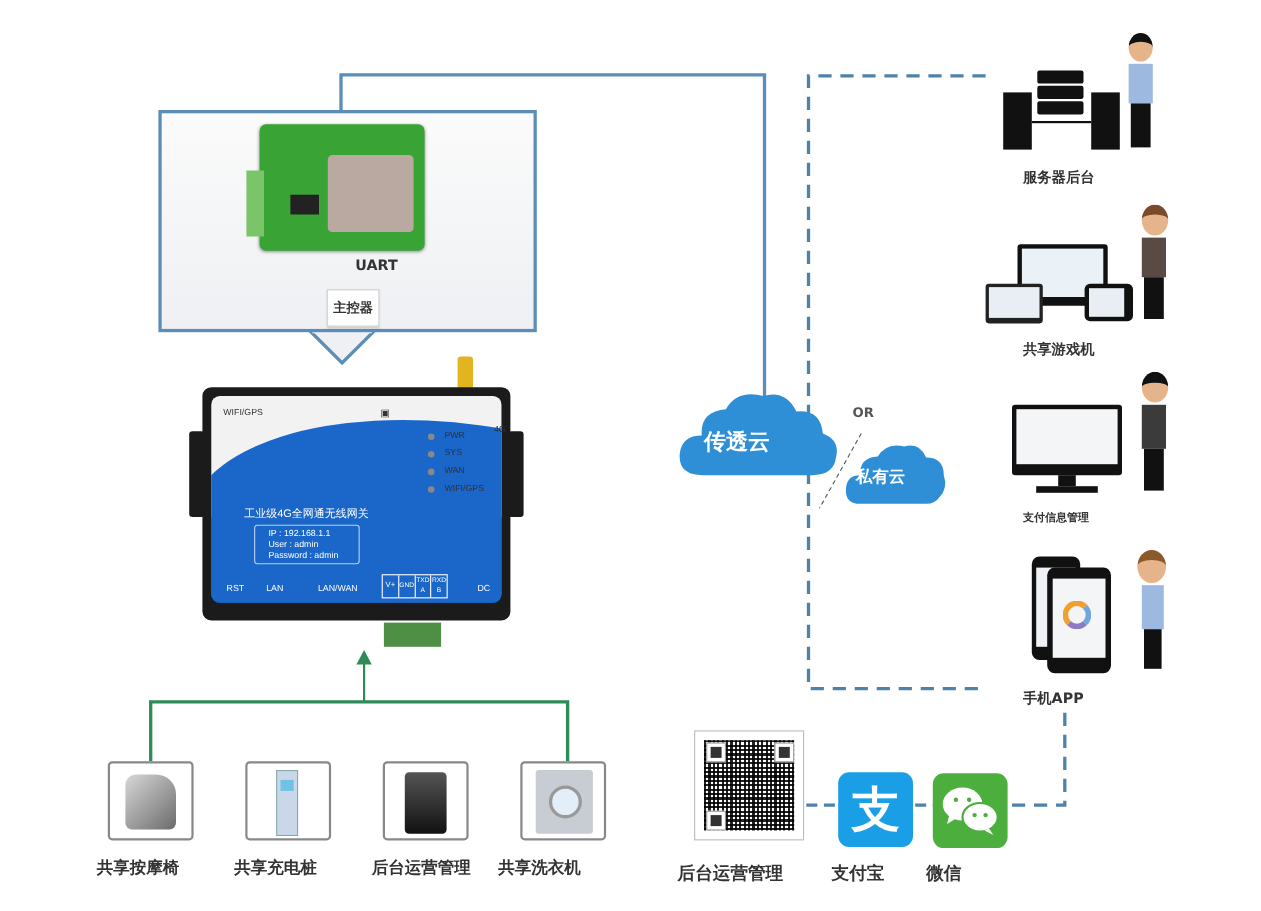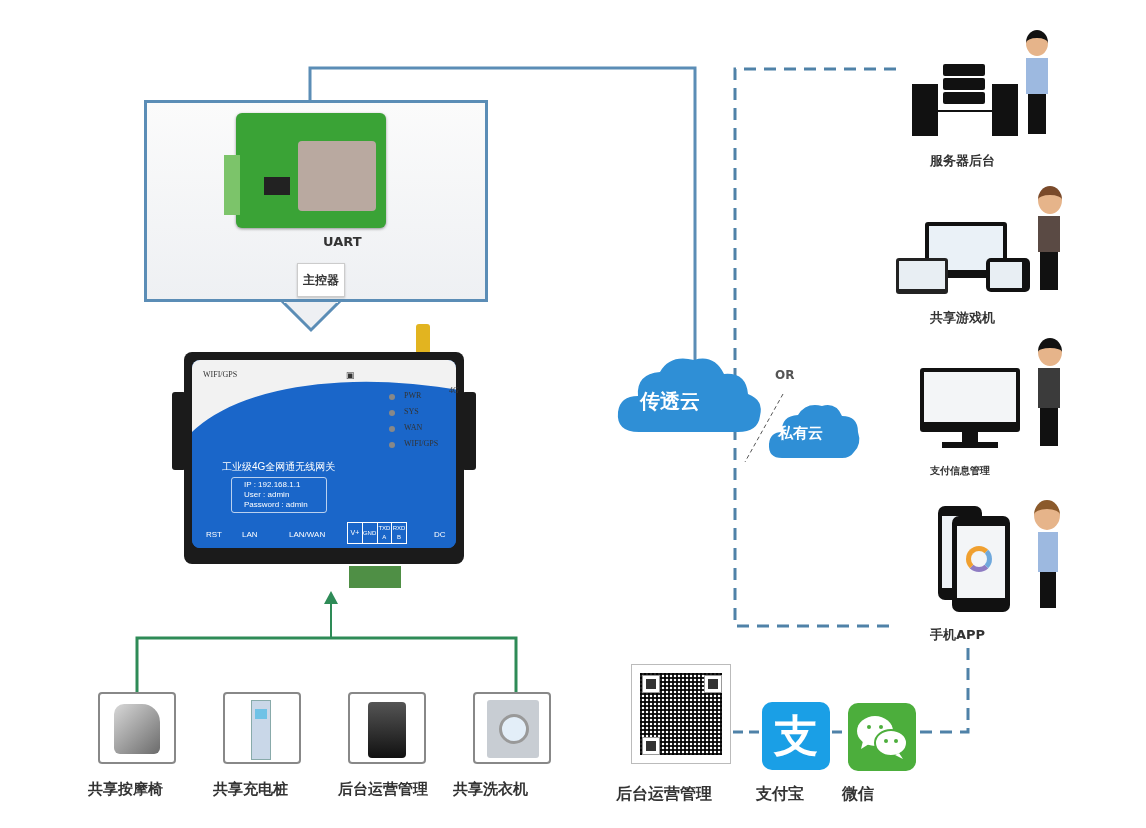--- a/index.html
+++ b/index.html
@@ -13,21 +13,21 @@
   .pcb .terminal{position:absolute;left:-12px;top:42px;width:16px;height:60px;background:#7cc46a;}
   .pcb .chip{position:absolute;left:28px;top:64px;width:26px;height:18px;background:#222;}
   .uart-label{position:absolute;left:323px;top:234px;font-size:13px;font-weight:bold;color:#333;}
   .mcu{position:absolute;left:297px;top:263px;width:46px;height:32px;background:#fff;border:1px solid #ccc;box-shadow:0 1px 2px rgba(0,0,0,.2);font-size:12px;font-weight:bold;color:#333;display:flex;align-items:center;justify-content:center;}
   .gateway{position:absolute;left:184px;top:352px;width:280px;height:212px;background:#1b1b1b;border-radius:8px;}
   .gw-face{position:absolute;left:8px;top:8px;width:264px;height:188px;border-radius:8px;overflow:hidden;background:#1a66c9;}
   .gw-top{position:absolute;left:0;top:0;width:264px;height:110px;background:#f2f2f2;border-radius:0 0 0 0;}
   .gw-wave{position:absolute;left:-20px;top:20px;width:420px;height:200px;background:#1a66c9;border-radius:60% 0 0 0;transform:rotate(8deg);}
   .ear{position:absolute;top:392px;width:14px;height:78px;background:#1b1b1b;border-radius:3px;}
   .gw-text{position:absolute;color:#fff;font-size:8px;font-family:"Liberation Sans",sans-serif;}
-  .gw-dark{position:absolute;color:#333;font-size:8px;font-family:Liberation Serif, serif;}
+  .gw-dark{position:absolute;color:#333;font-size:8px;font-family:Liberation Sans, sans-serif;}
   .led{position:absolute;width:6px;height:6px;border-radius:50%;background:#888;}
   .antenna{position:absolute;left:416px;top:324px;width:14px;height:30px;background:#e2b420;border-radius:3px;}
   .connector{position:absolute;left:349px;top:566px;width:52px;height:22px;background:#4f8f45;}
   .cloud{position:absolute;}
   .device-box{position:absolute;width:78px;height:72px;border:2px solid #888;border-radius:4px;background:#fff;box-sizing:border-box;}
   .qr{position:absolute;left:631px;top:664px;width:100px;height:100px;border:1px solid #bbb;background:#fff;box-sizing:border-box;}
   .qr-inner{position:absolute;left:8px;top:8px;width:82px;height:82px;background-image:repeating-linear-gradient(0deg,#222 0 2px,#fff 2px 4px),repeating-linear-gradient(90deg,#222 0 2px,#fff 2px 4px);background-blend-mode:multiply;}
   .qr-eye{position:absolute;width:16px;height:16px;background:#fff;border:1px solid #999;}
   .qr-eye::after{content:"";position:absolute;left:3px;top:3px;width:10px;height:10px;background:#333;}
   .payicon{position:absolute;width:68px;height:68px;border-radius:10px;display:flex;align-items:center;justify-content:center;color:#fff;}

